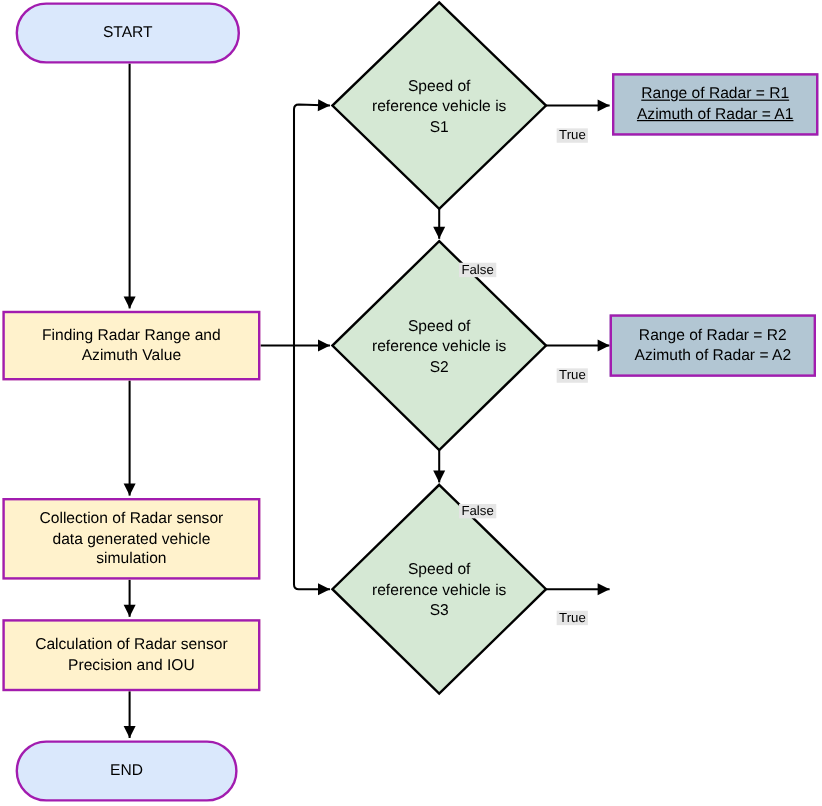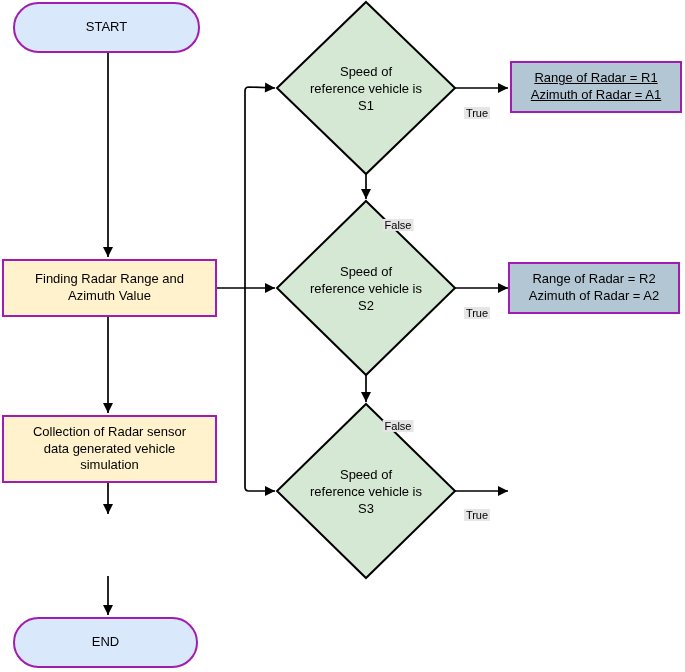--- a/index.html
+++ b/index.html
@@ -77,20 +77,22 @@
   </svg>
 
   <div id="n-start" class="node terminator">START</div>
   <div id="n-finding" class="node process">Finding Radar Range and
 Azimuth Value</div>
 
   <div id="n-end" class="node terminator">END</div>
   <div id="n-collection" class="node process">Collection of Radar sensor
 data generated vehicle
 simulation</div>
+  <div id="n-calculation" class="node process">Calculation of Radar sensor
+Precision and IOU</div>
 
   <div id="n-result1" class="node result">Range of Radar = R1
 Azimuth of Radar = A1</div>
   <div id="n-result2" class="node result">Range of Radar = R2
 Azimuth of Radar = A2</div>
 
   <div id="lbl-d1" class="diamond-label">Speed of
 reference vehicle is
 S1</div>
   <div id="lbl-d2" class="diamond-label">Speed of

